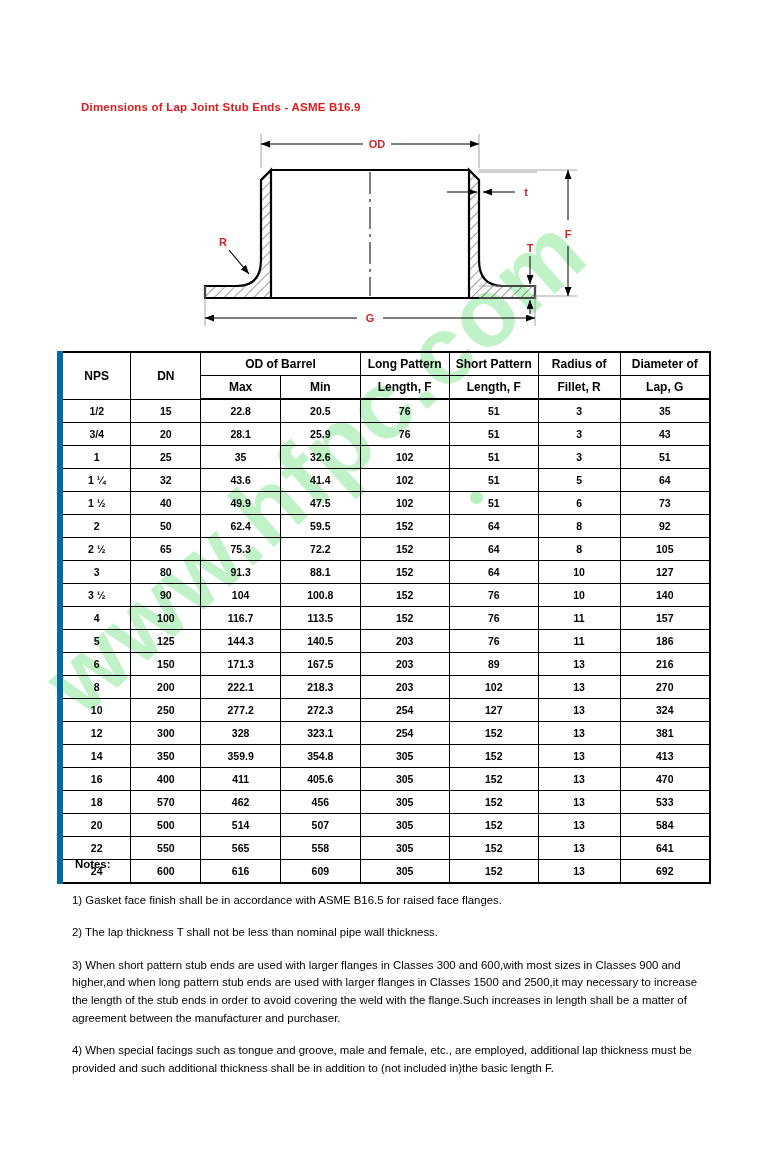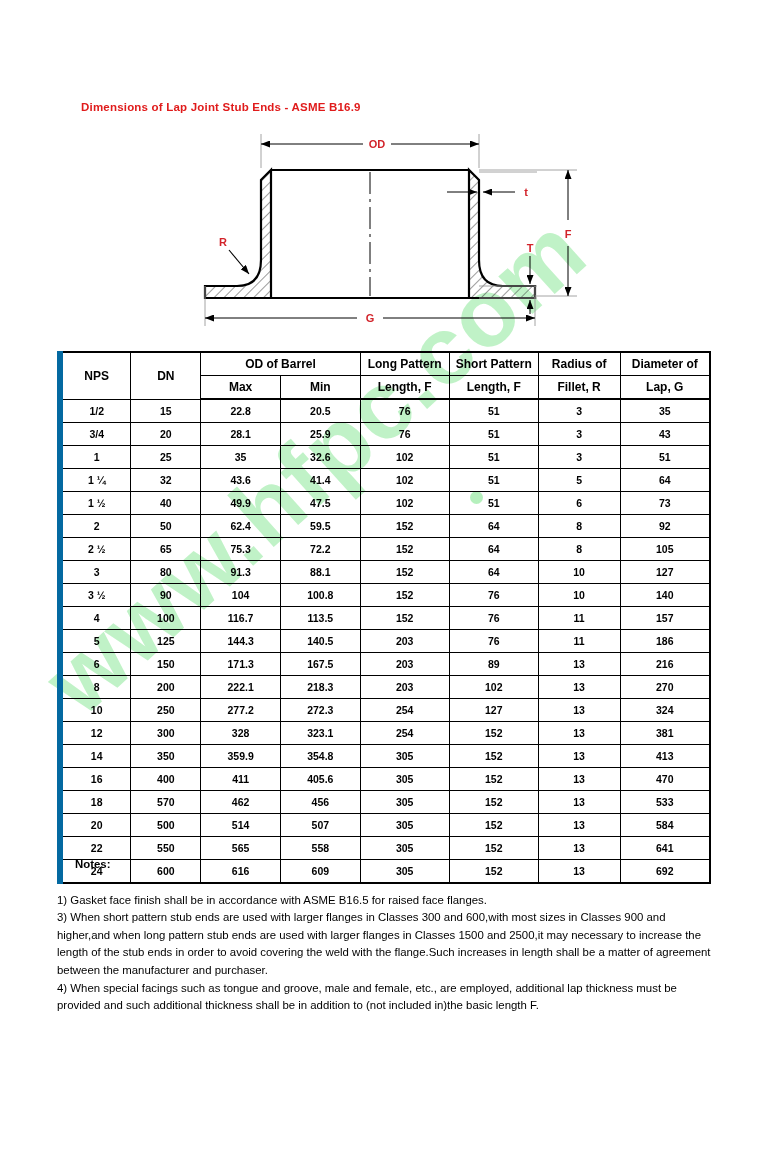--- a/index.html
+++ b/index.html
@@ -120,21 +120,21 @@
   #notes {
     position: absolute;
     left: 57px;
     top: 838px;
     width: 660px;
     font-size: 11.4px;
     line-height: 17.6px;
     color: #000;
     z-index: 10;
   }
-  #notes .note-line { margin: 0; }
+  #notes .note-line { margin: 15px; }
   #notes .notes-heading { margin: 18px; font-weight: bold; }
 </style>
 </head>
 <body>
 
 <div id="watermark">
   <div class="wm-text">www.hfpc.com</div>
   <div class="wm-dot"></div>
 </div>
 
@@ -447,16 +447,17 @@
         <td class="col-r">13</td>
         <td class="col-g outer-r">692</td>
       </tr>
     </tbody>
 </table>
 
 <div id="notes">
   <p class="notes-heading">Notes:</p>
   <div id="notes-list">
       <p class="note-line">1) Gasket face finish shall be in accordance with ASME B16.5 for raised face flanges.</p>
+      <p class="note-line">2) The lap thickness T shall not be less than nominal pipe wall thickness.</p>
       <p class="note-line">3) When short pattern stub ends are used with larger flanges in Classes 300 and 600,with most sizes in Classes 900 and higher,and when long pattern stub ends are used with larger flanges in Classes 1500 and 2500,it may necessary to increase the length of the stub ends in order to avoid covering the weld with the flange.Such increases in length shall be a matter of agreement between the manufacturer and purchaser.</p>
       <p class="note-line">4) When special facings such as tongue and groove, male and female, etc., are employed, additional lap thickness must be provided and such additional thickness shall be in addition to (not included in)the basic length F.</p>
     </div>
 </div>
 
 </body></html>

